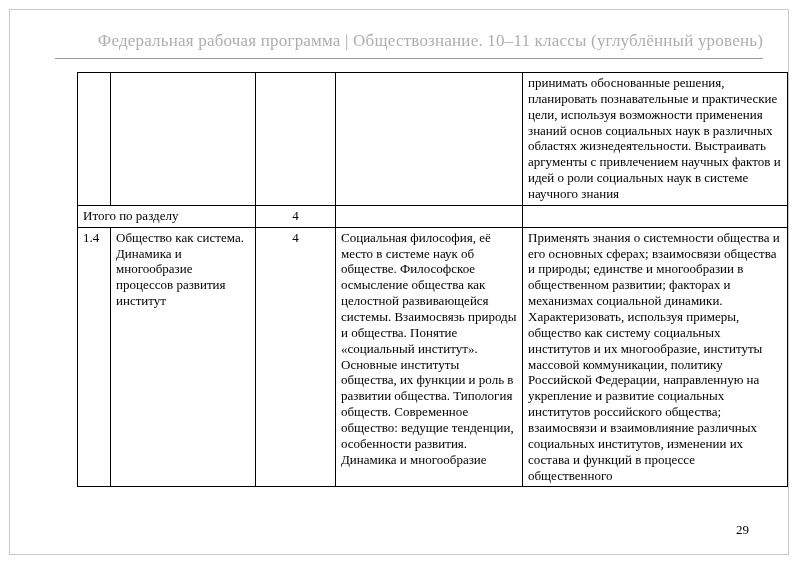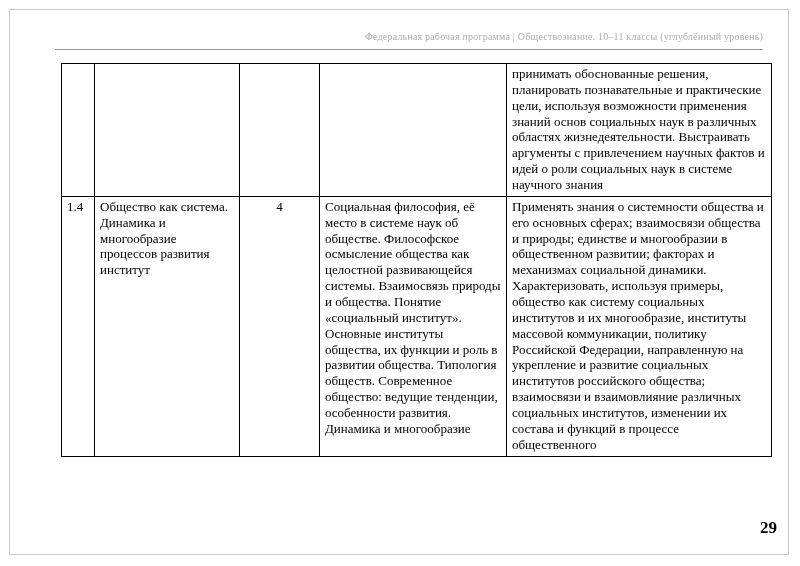--- a/index.html
+++ b/index.html
@@ -21,56 +21,55 @@
     top: 9px;
     width: 780px;
     height: 546px;
     border: 1px solid #c9c9c9;
     background: #ffffff;
     box-sizing: border-box;
   }
   .doc-header {
     margin: 21px 25px 0 45px;
     text-align: right;
-    font-size: 10px;
+    font-size: 17px;
     color: #aeaeae;
     padding-bottom: 7px;
     border-bottom: 1px solid #9a9a9a;
     letter-spacing: 0.2px;
   }
   table.curriculum {
     border-collapse: collapse;
     table-layout: fixed;
     width: 710px;
-    margin: 13px 25px 0 51px;
+    margin: 13px 25px 0 67px;
     font-size: 13px;
     line-height: 1.22;
   }
   table.curriculum td {
     border: 1px solid #000;
     vertical-align: top;
     padding: 2px 5px 3px 5px;
     overflow: hidden;
   }
   td.center { text-align: center; }
   td.bold, .bold { font-weight: bold; }
   .col-num   { width: 33px; }
   .col-topic { width: 145px; }
   .col-hours { width: 80px; }
   .col-content { width: 187px; }
   .col-chars { width: 265px; }
   .row-total td { height: 15px; }
   .row-section td { height: 14px; }
   .page-number {
     position: absolute;
-    right: 11px;
+    right: 39px;
     bottom: 16px;
-    font-size: 17px;
+    font-size: 13px;
     color: #000;
-    font-weight: bold;
   }
 </style>
 </head>
 <body>
 
 <div class="page">
 
   <div class="doc-header">
     <span>Федеральная рабочая программа | Обществознание. 10–11 классы (углублённый уровень)</span>
   </div>
@@ -84,20 +83,26 @@
       <col class="col-chars">
     </colgroup>
     <tbody>
       <tr>
         <td></td>
         <td></td>
         <td></td>
         <td></td>
         <td>принимать обоснованные решения, планировать познавательные и практические цели, используя возможности применения знаний основ социальных наук в различных областях жизнедеятельности. Выстраивать аргументы с привлечением научных фактов и идей о роли социальных наук в системе научного знания</td>
       </tr>
+      <tr class="row-total">
+        <td colspan="2">Итого по разделу</td>
+        <td class="center">4</td>
+        <td></td>
+        <td></td>
+      </tr>
       <tr>
         <td>1.4</td>
         <td>Общество как система. Динамика и многообразие процессов развития институт</td>
         <td class="center">4</td>
         <td>Социальная философия, её место в системе наук об обществе. Философское осмысление общества как целостной развивающейся системы. Взаимосвязь природы и общества. Понятие «социальный институт». Основные институты общества, их функции и роль в развитии общества. Типология обществ. Современное общество: ведущие тенденции, особенности развития. Динамика и многообразие</td>
         <td>Применять знания о системности общества и его основных сферах; взаимосвязи общества и природы; единстве и многообразии в общественном развитии; факторах и механизмах социальной динамики. Характеризовать, используя примеры, общество как систему социальных институтов и их многообразие, институты массовой коммуникации, политику Российской Федерации, направленную на укрепление и развитие социальных институтов российского общества; взаимосвязи и взаимовлияние различных социальных институтов, изменении их состава и функций в процессе общественного</td>
       </tr>
     </tbody>
   </table>
 

